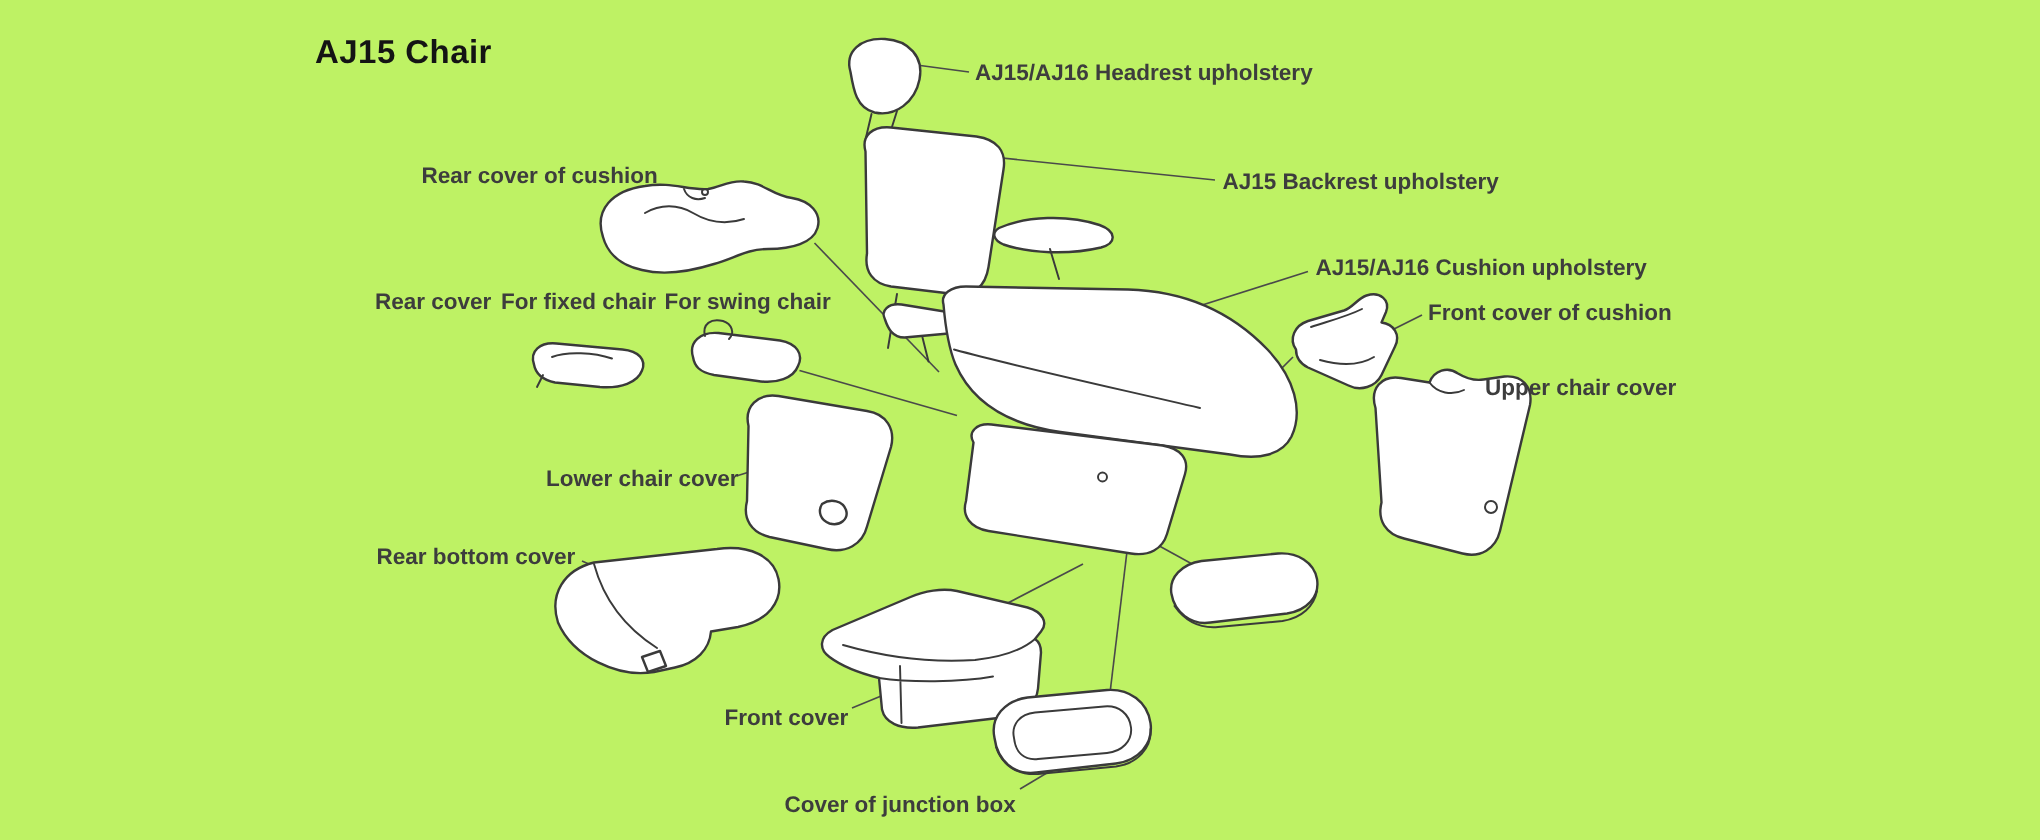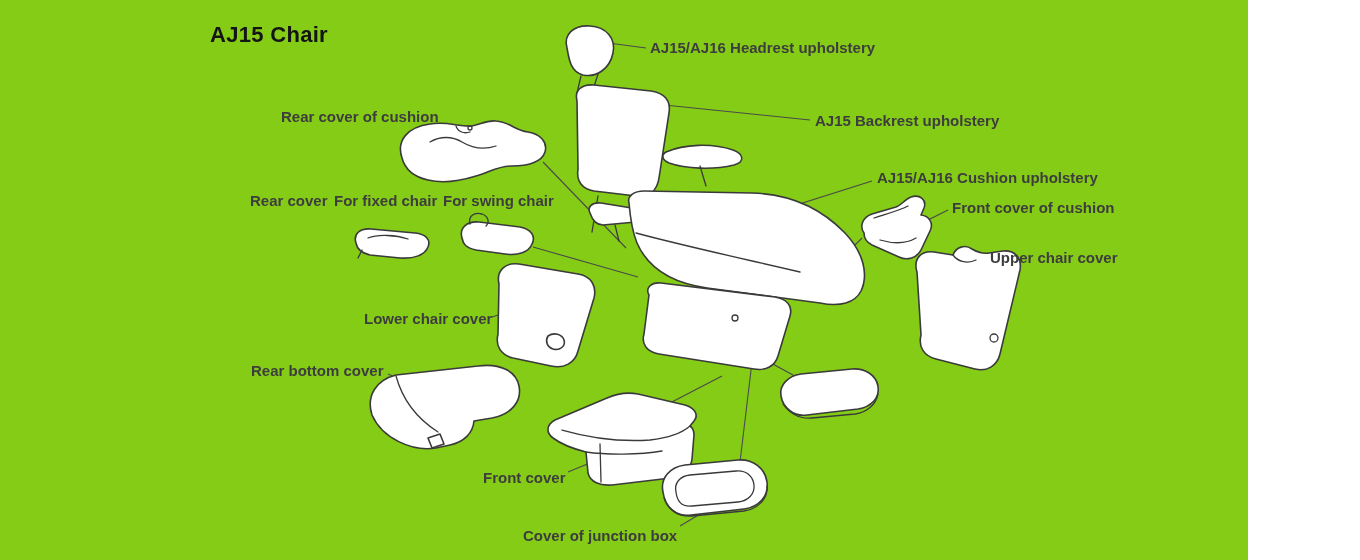--- a/index.html
+++ b/index.html
@@ -1,19 +1,19 @@
 <!DOCTYPE html>
 <html><head>
 <meta charset="utf-8">
 <style>
   html,body{margin:0;padding:0;background:#ffffff;}
   .canvas{
     position:relative;
-    width:1248px;height:560px;
-    background:#84cc16;
+    width:1360px;height:560px;
+    background:#bef264;
     font-family:"Liberation Sans", sans-serif;
     overflow:hidden;
   }
   svg{display:block;}
   .part{fill:#ffffff;stroke:#3a3a3a;stroke-width:1.6;stroke-linejoin:round;stroke-linecap:round;}
   .detail{fill:none;stroke:#3a3a3a;stroke-width:1.3;stroke-linejoin:round;stroke-linecap:round;}
   .leader{stroke:#4a4a4a;stroke-width:1.1;fill:none;}
   .label{font-family:"Liberation Sans",sans-serif;font-size:15px;font-weight:600;fill:#3d3d3d;}
   .title{font-family:"Liberation Sans",sans-serif;font-size:22px;font-weight:700;fill:#141414;letter-spacing:.3px;}
 </style>

